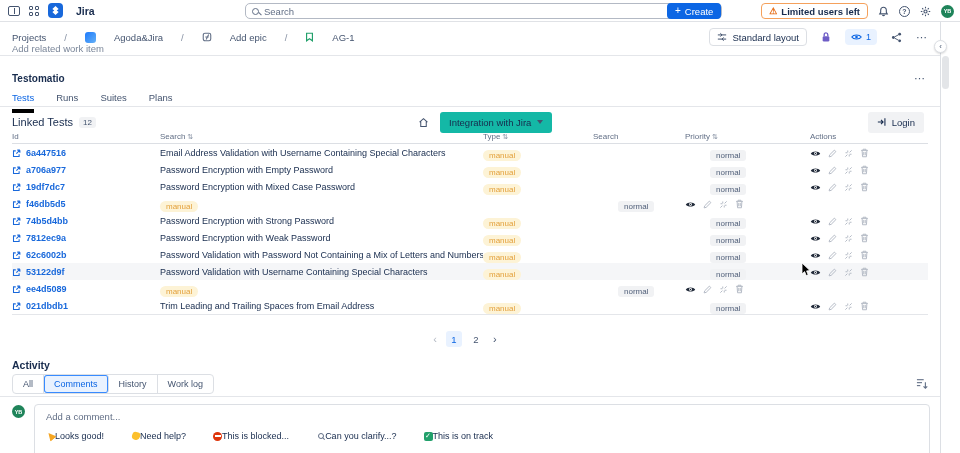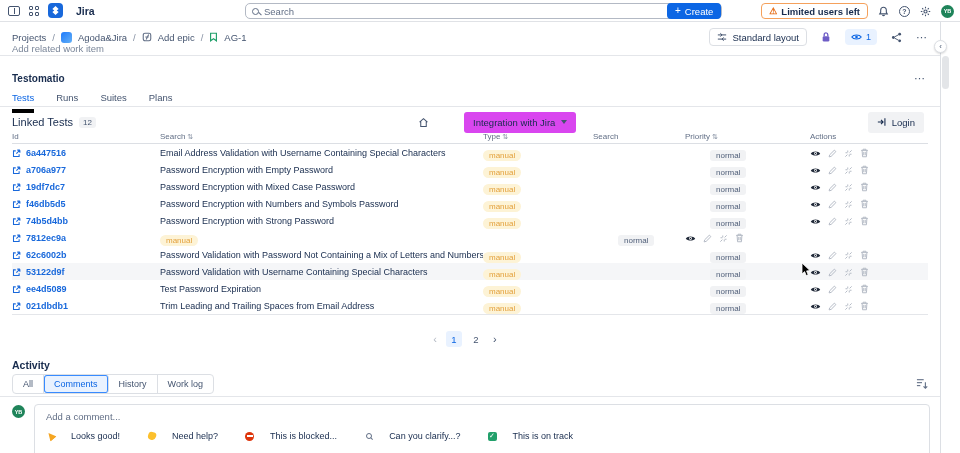--- a/index.html
+++ b/index.html
@@ -34,21 +34,21 @@
   .limited-btn { height:16px; border:1px solid #f5a15c; border-radius:4px; background:#fff;
     display:flex; align-items:center; gap:4px; padding:0 7px; font-size:9.5px; font-weight:bold; color:#172b4d; cursor:pointer; }
   .warn-glyph { color:#e56910; font-size:9px; line-height:1; }
   .q-icon { width:11px; height:11px; border:1.2px solid #44546f; border-radius:50%; font-size:7px; font-weight:bold;
     display:flex; align-items:center; justify-content:center; color:#44546f; }
   .avatar { width:13px; height:13px; border-radius:50%; background:#1f845a; color:#fff; font-size:5.5px; font-weight:bold;
     display:flex; align-items:center; justify-content:center; cursor:pointer; }
 
   
   .crumbbar { position:absolute; top:22px; left:0; right:20px; height:30px; display:flex; align-items:center; padding:0 12px; }
-  .crumbs { display:flex; align-items:center; gap:6px; font-size:9.5px; color:#44546f; }
+  .crumbs { display:flex; align-items:center; gap:18px; font-size:9.5px; color:#44546f; }
   .crumb { cursor:pointer; }
   .crumb-sep { color:#8590a2; }
   .proj-ico { width:11px; height:11px; border-radius:3px; background:linear-gradient(135deg,#1d7afc,#64b0f6); display:inline-block; }
   .crumbbar-right { margin-left:auto; display:flex; align-items:center; gap:14px; }
   .layout-btn { height:18px; border:1px solid #dcdfe4; border-radius:4px; background:#fff; display:flex; align-items:center;
     gap:5px; padding:0 7px; font-size:9.5px; color:#172b4d; cursor:pointer; }
   .watch-pill { height:16px; background:#e9f2ff; border-radius:4px; display:flex; align-items:center; gap:4px; padding:0 6px;
     color:#0c66e4; font-size:9px; cursor:pointer; }
   .plain-ico { cursor:pointer; display:flex; align-items:center; }
   .more-dots { font-size:11px; color:#44546f; letter-spacing:1px; cursor:pointer; }
@@ -60,22 +60,22 @@
   .section-title { position:absolute; left:12px; font-size:10px; font-weight:bold; color:#172b4d; }
   .t-more { position:absolute; right:34px; top:72px; }
   .t-tabs { position:absolute; left:12px; top:92px; display:flex; gap:22px; font-size:9.5px; color:#44546f; }
   .t-tab { cursor:pointer; padding-bottom:6px; }
   .t-tab.active { color:#0c66e4; border-bottom:4px solid #000000; }
 
   .linked-row { position:absolute; left:12px; right:32px; top:111px; height:22px; display:flex; align-items:center; }
   .linked-title { font-size:11px; color:#172b4d; font-weight:500; }
   .count-badge { margin-left:6px; background:#f1f2f4; color:#44546f; border-radius:3px; font-size:8px; padding:1px 4px; }
   .home-ico { position:absolute; left:406px; display:flex; }
-  .integration-btn { position:absolute; left:428px; height:21px; background:#d946ef; border-radius:3px; display:flex;
-    align-items:center; gap:6px; padding:0 9px; font-size:9.5px; color:#172b4d; cursor:pointer;margin-left:24px; }
+  .integration-btn { position:absolute; left:428px; height:21px; background:#14b8a6; border-radius:3px; display:flex;
+    align-items:center; gap:6px; padding:0 9px; font-size:9.5px; color:#172b4d; cursor:pointer; }
   .caret-down { width:0; height:0; border-left:3.5px solid transparent; border-right:3.5px solid transparent; border-top:4px solid #44546f; }
   .login-btn { position:absolute; right:4px; height:21px; background:#f1f2f4; border-radius:3px; display:flex;
     align-items:center; gap:5px; padding:0 9px; font-size:9.5px; color:#172b4d; cursor:pointer; }
 
   
   .tests-table { position:absolute; left:12px; right:32px; top:132px; }
   .thead, .trow { display:grid; grid-template-columns:148px 323px 110px 92px 125px 1fr; align-items:center; }
   .thead { height:12px; border-bottom:1px solid #dcdfe4; padding-bottom:2px; font-size:8px; color:#626f86; }
   .sort-glyph { font-size:7px; color:#8590a2; margin-left:2px; }
   .trow { height:17px; }
@@ -104,21 +104,21 @@
   .seg-item { padding:4px 10px; border-right:1px solid #dcdfe4; cursor:pointer; }
   .seg-item:last-child { border-right:none; }
   .seg-item.active { background:#e9f2ff; color:#0c66e4; box-shadow:inset 0 0 0 1px #388bff; border-radius:3px; }
   .sort-btn { position:absolute; right:32px; top:378px; cursor:pointer; display:flex; }
 
   
   .composer-avatar { position:absolute; left:12px; top:405px; }
   .comment-box { position:absolute; left:34px; right:30px; top:404px; height:60px; border:1px solid #dcdfe4; border-radius:4px; background:#fff; }
   .comment-ph { position:absolute; left:11px; top:6px; font-size:9.5px; color:#626f86; }
   .quick-replies { position:absolute; left:11px; top:26px; display:flex; gap:27px; align-items:center; }
-  .chip { display:flex; align-items:center; gap:16px; font-size:9px; color:#172b4d; cursor:pointer; white-space:nowrap; }
+  .chip { display:flex; align-items:center; gap:0; font-size:9px; color:#172b4d; cursor:pointer; white-space:nowrap; }
 
   
   .chip-ico { width:9px; height:9px; display:inline-flex; align-items:center; justify-content:center; flex:0 0 auto; }
   .ico-party { width:0; height:0; border-left:4px solid transparent; border-right:4px solid transparent; border-bottom:8px solid #f5a623; transform:rotate(-40deg); border-radius:1px; }
   .ico-wave { width:8px; height:8px; background:#fcc02d; border-radius:3px 3px 4px 4px; transform:rotate(20deg); }
   .ico-noentry { width:9px; height:9px; background:#de350b; border-radius:50%; position:relative; }
   .ico-noentry::after { content:""; position:absolute; left:1.5px; right:1.5px; top:3.7px; height:1.6px; background:#fff; }
   .ico-mag { width:6px; height:6px; border:1.3px solid #626f86; border-radius:50%; position:relative; }
   .ico-mag::after { content:""; position:absolute; width:3px; height:1.3px; background:#626f86; transform:rotate(45deg); right:-2.7px; bottom:-1px; }
   .ico-check { width:9px; height:9px; background:#22a06b; border-radius:2px; color:#fff; font-size:7px; display:flex; align-items:center; justify-content:center; }
@@ -432,21 +432,20 @@
     <div class="trow">
       <span class="cell-id">
         <span class="ext-ico">
           <svg width="9" height="9" viewBox="0 0 12 12">
                 <path d="M10.5 1.5 H7 M10.5 1.5 V5 M10.5 1.5 L5.8 6.2" fill="none" stroke="#1868db" stroke-width="1.4"></path>
                 <path d="M5 2.5 H2 V10 H9.5 V7" fill="none" stroke="#1868db" stroke-width="1.4"></path>
               </svg>
         </span>
         <span class="id-link">f46db5d5</span>
       </span>
-      <span class="cell-title">Password Encryption with Numbers and Symbols Password</span>
       <span><span class="type-badge">manual</span></span>
       <span><span class="status-dot"></span></span>
       <span><span class="prio-badge">normal</span></span>
       <span class="cell-actions">
         <svg width="11" height="9" viewBox="0 0 14 10">
               <path d="M1 5 C3 1.4 11 1.4 13 5 C11 8.6 3 8.6 1 5 Z" fill="#222b3a"></path>
               <circle cx="7" cy="5" r="1.8" fill="#fff"></circle>
               <circle cx="7" cy="5" r="0.9" fill="#222b3a"></circle>
             </svg>
         <svg width="9" height="9" viewBox="0 0 12 12">
@@ -510,20 +509,21 @@
     <div class="trow">
       <span class="cell-id">
         <span class="ext-ico">
           <svg width="9" height="9" viewBox="0 0 12 12">
                 <path d="M10.5 1.5 H7 M10.5 1.5 V5 M10.5 1.5 L5.8 6.2" fill="none" stroke="#1868db" stroke-width="1.4"></path>
                 <path d="M5 2.5 H2 V10 H9.5 V7" fill="none" stroke="#1868db" stroke-width="1.4"></path>
               </svg>
         </span>
         <span class="id-link">7812ec9a</span>
       </span>
+      <span class="cell-title">Password Encryption with Weak Password</span>
       <span><span class="type-badge">manual</span></span>
       <span><span class="status-dot"></span></span>
       <span><span class="prio-badge">normal</span></span>
       <span class="cell-actions">
         <svg width="11" height="9" viewBox="0 0 14 10">
               <path d="M1 5 C3 1.4 11 1.4 13 5 C11 8.6 3 8.6 1 5 Z" fill="#222b3a"></path>
               <circle cx="7" cy="5" r="1.8" fill="#fff"></circle>
               <circle cx="7" cy="5" r="0.9" fill="#222b3a"></circle>
             </svg>
         <svg width="9" height="9" viewBox="0 0 12 12">
@@ -626,21 +626,20 @@
     <div class="trow">
       <span class="cell-id">
         <span class="ext-ico">
           <svg width="9" height="9" viewBox="0 0 12 12">
                 <path d="M10.5 1.5 H7 M10.5 1.5 V5 M10.5 1.5 L5.8 6.2" fill="none" stroke="#1868db" stroke-width="1.4"></path>
                 <path d="M5 2.5 H2 V10 H9.5 V7" fill="none" stroke="#1868db" stroke-width="1.4"></path>
               </svg>
         </span>
         <span class="id-link">ee4d5089</span>
       </span>
-      <span class="cell-title">Test Password Expiration</span>
       <span><span class="type-badge">manual</span></span>
       <span><span class="status-dot"></span></span>
       <span><span class="prio-badge">normal</span></span>
       <span class="cell-actions">
         <svg width="11" height="9" viewBox="0 0 14 10">
               <path d="M1 5 C3 1.4 11 1.4 13 5 C11 8.6 3 8.6 1 5 Z" fill="#222b3a"></path>
               <circle cx="7" cy="5" r="1.8" fill="#fff"></circle>
               <circle cx="7" cy="5" r="0.9" fill="#222b3a"></circle>
             </svg>
         <svg width="9" height="9" viewBox="0 0 12 12">

